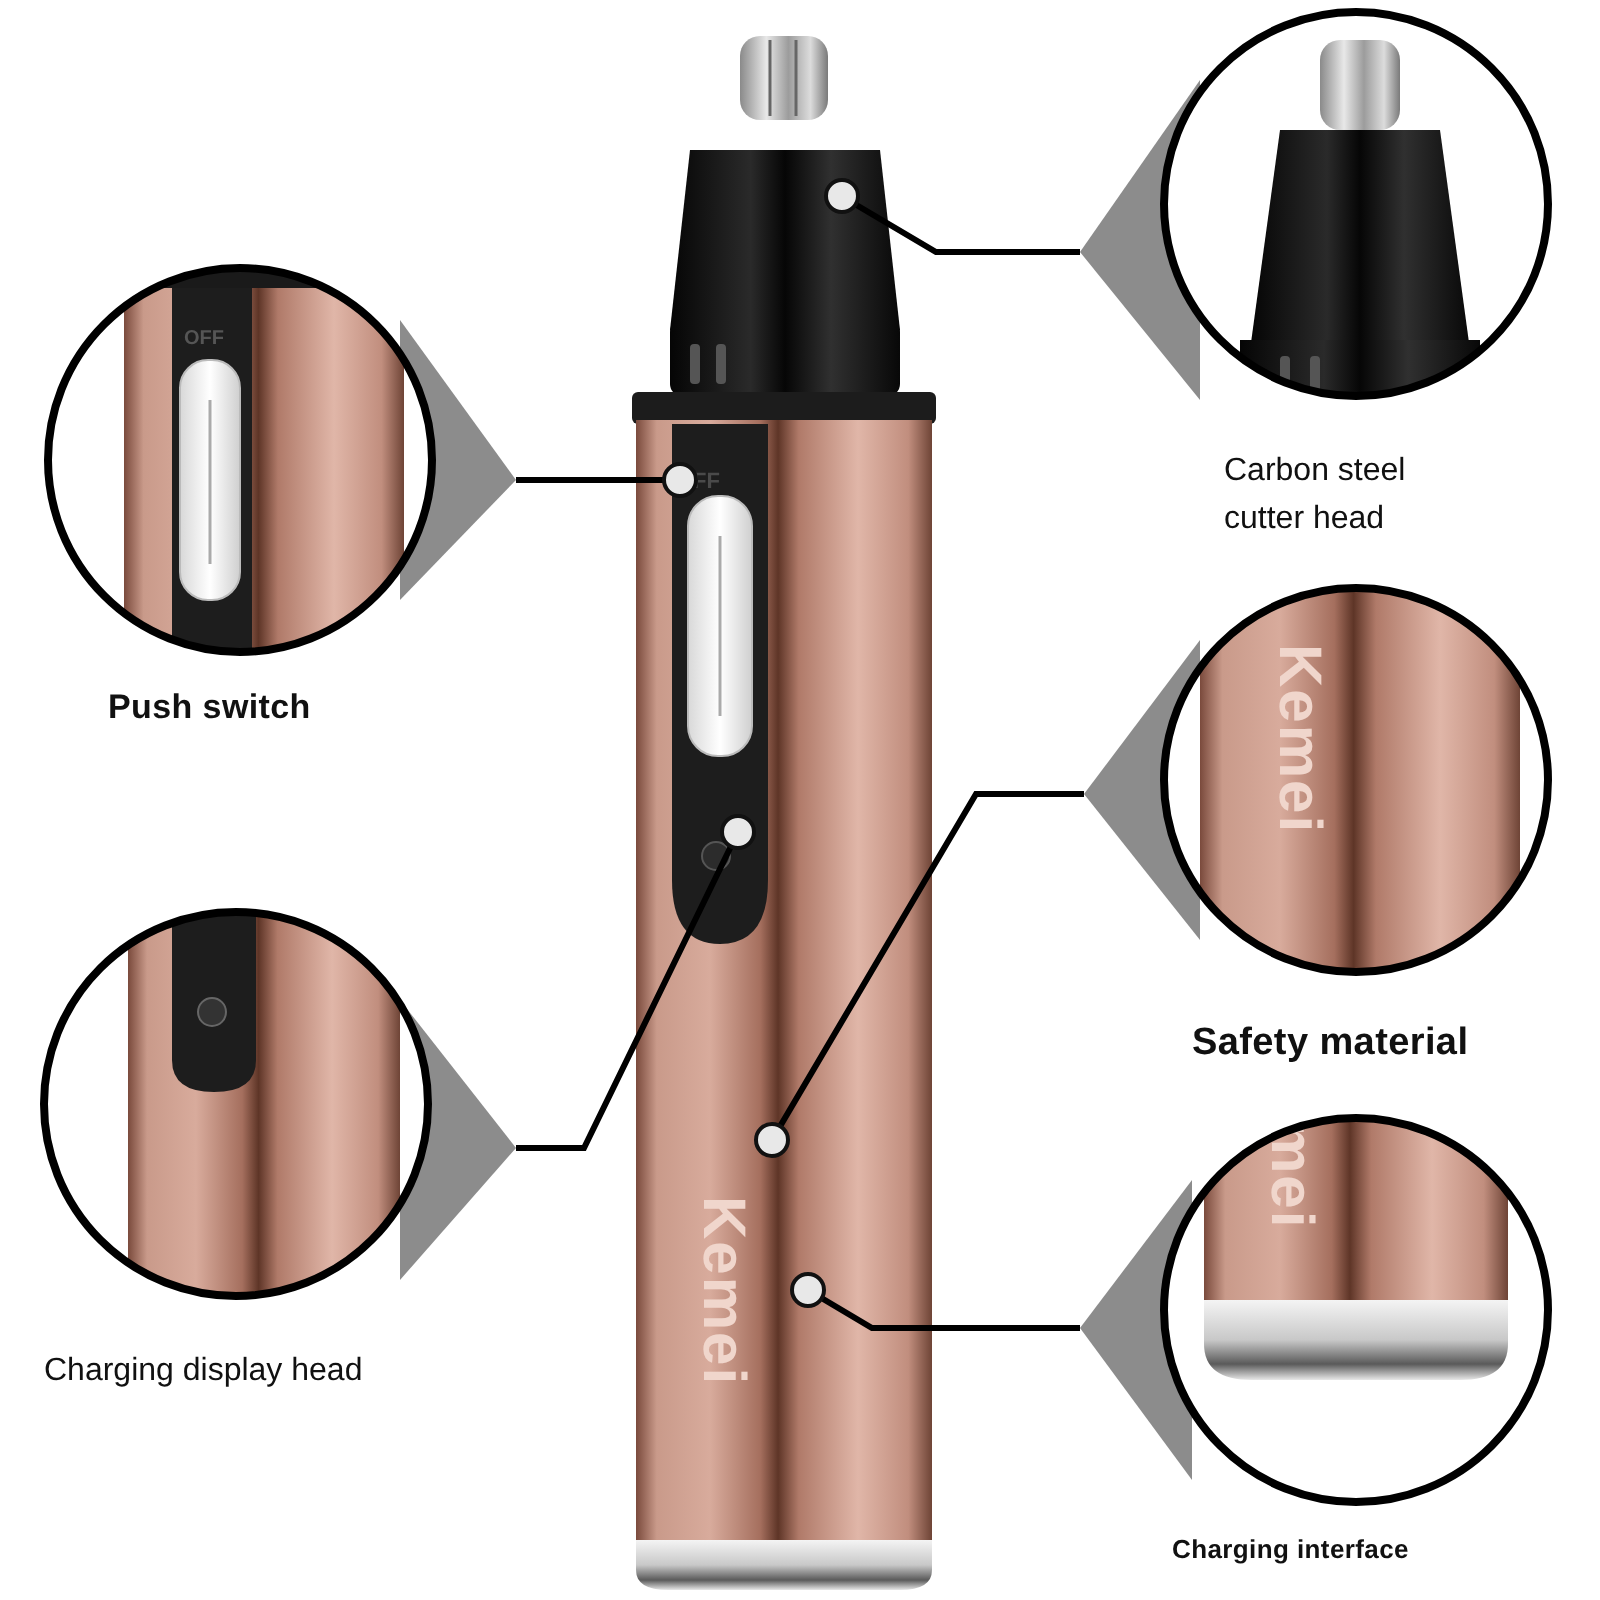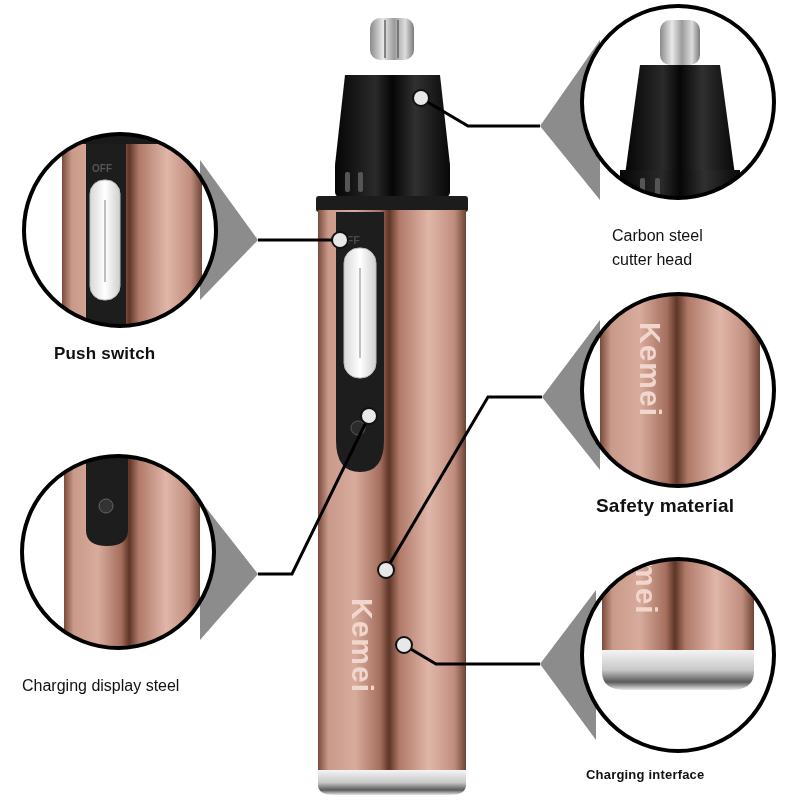--- a/index.html
+++ b/index.html
@@ -167,15 +167,15 @@
       <text x="0" y="0" transform="translate(636,560) rotate(90)" font-family="Liberation Sans, sans-serif" font-size="30" font-weight="bold" fill="#f0d6cc" letter-spacing="1">mei</text>
       <path d="M602 650 L754 650 L754 672 Q754 690 730 690 L626 690 Q602 690 602 672 Z" fill="url(#chrome)"></path>
     </g>
     <circle cx="678" cy="655" r="96" fill="none" stroke="#000" stroke-width="4"></circle>
   </g>
 </svg>
 
 <div class="label" style="left:612px;top:224px;">Carbon steel</div>
 <div class="label" style="left:612px;top:248px;">cutter head</div>
 <div class="label bold" style="left:54px;top:342px;font-size:17px;">Push switch</div>
-<div class="label bold" style="left:596px;top:494px;font-size:19px;">Safety material</div>
-<div class="label" style="left:22px;top:674px;">Charging display steel</div>
+<div class="label bold" style="left:596px;top:510px;font-size:19px;">Safety material</div>
+<div class="label" style="left:22px;top:674px;">Charging display head</div>
 <div class="label bold" style="left:586px;top:763px;font-size:13px;">Charging interface</div>
 
 </body></html>

